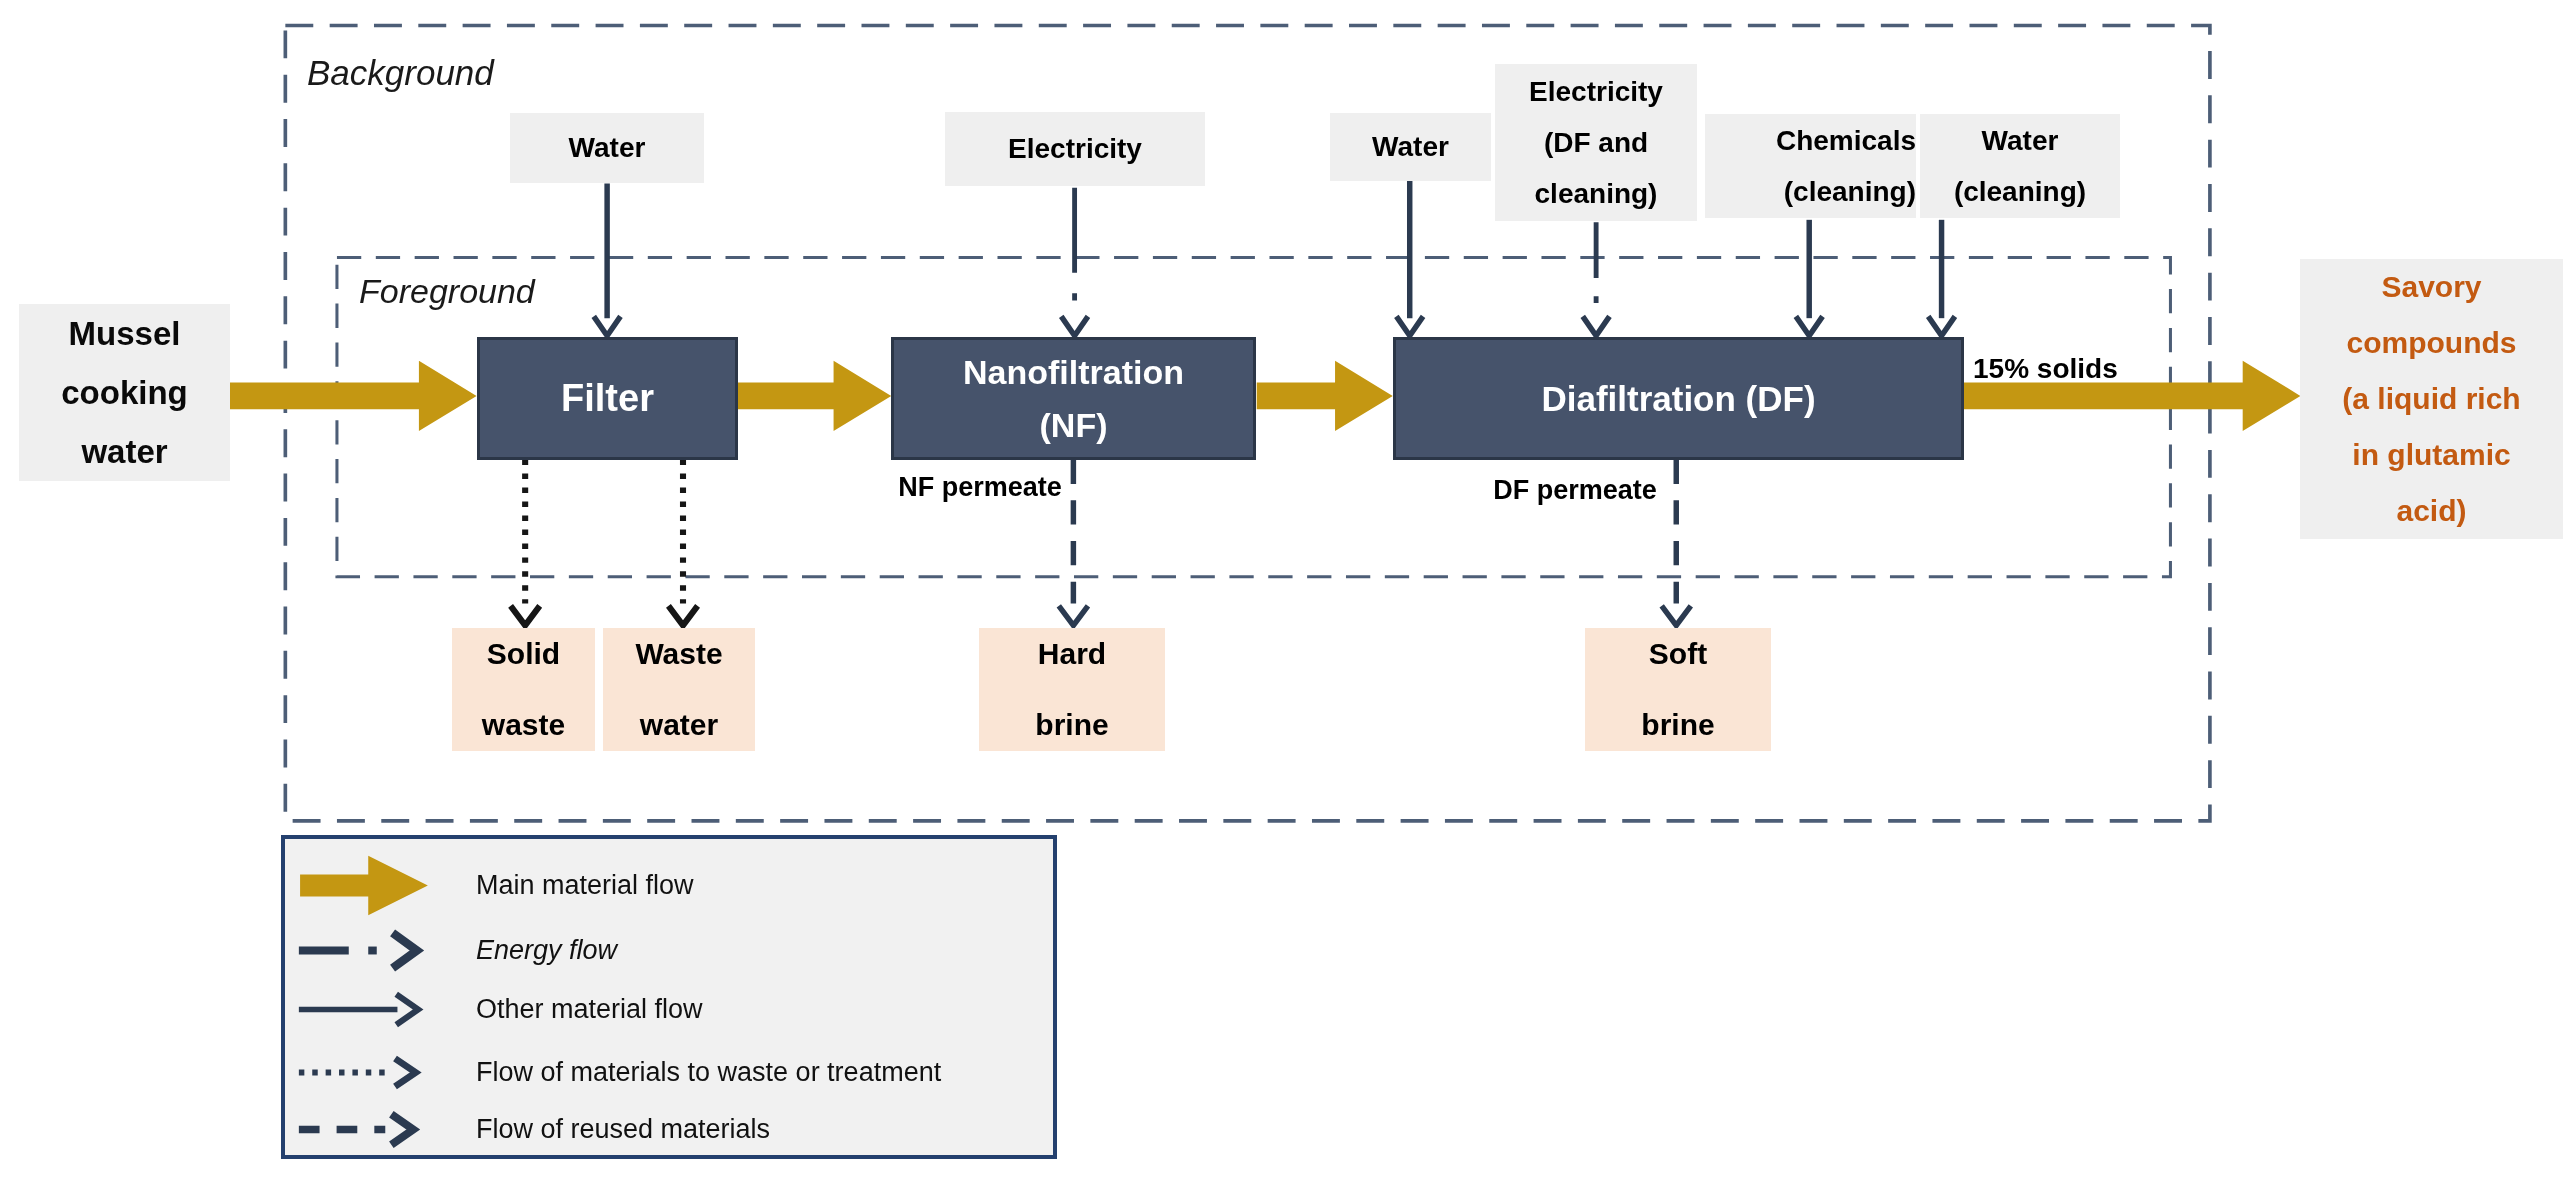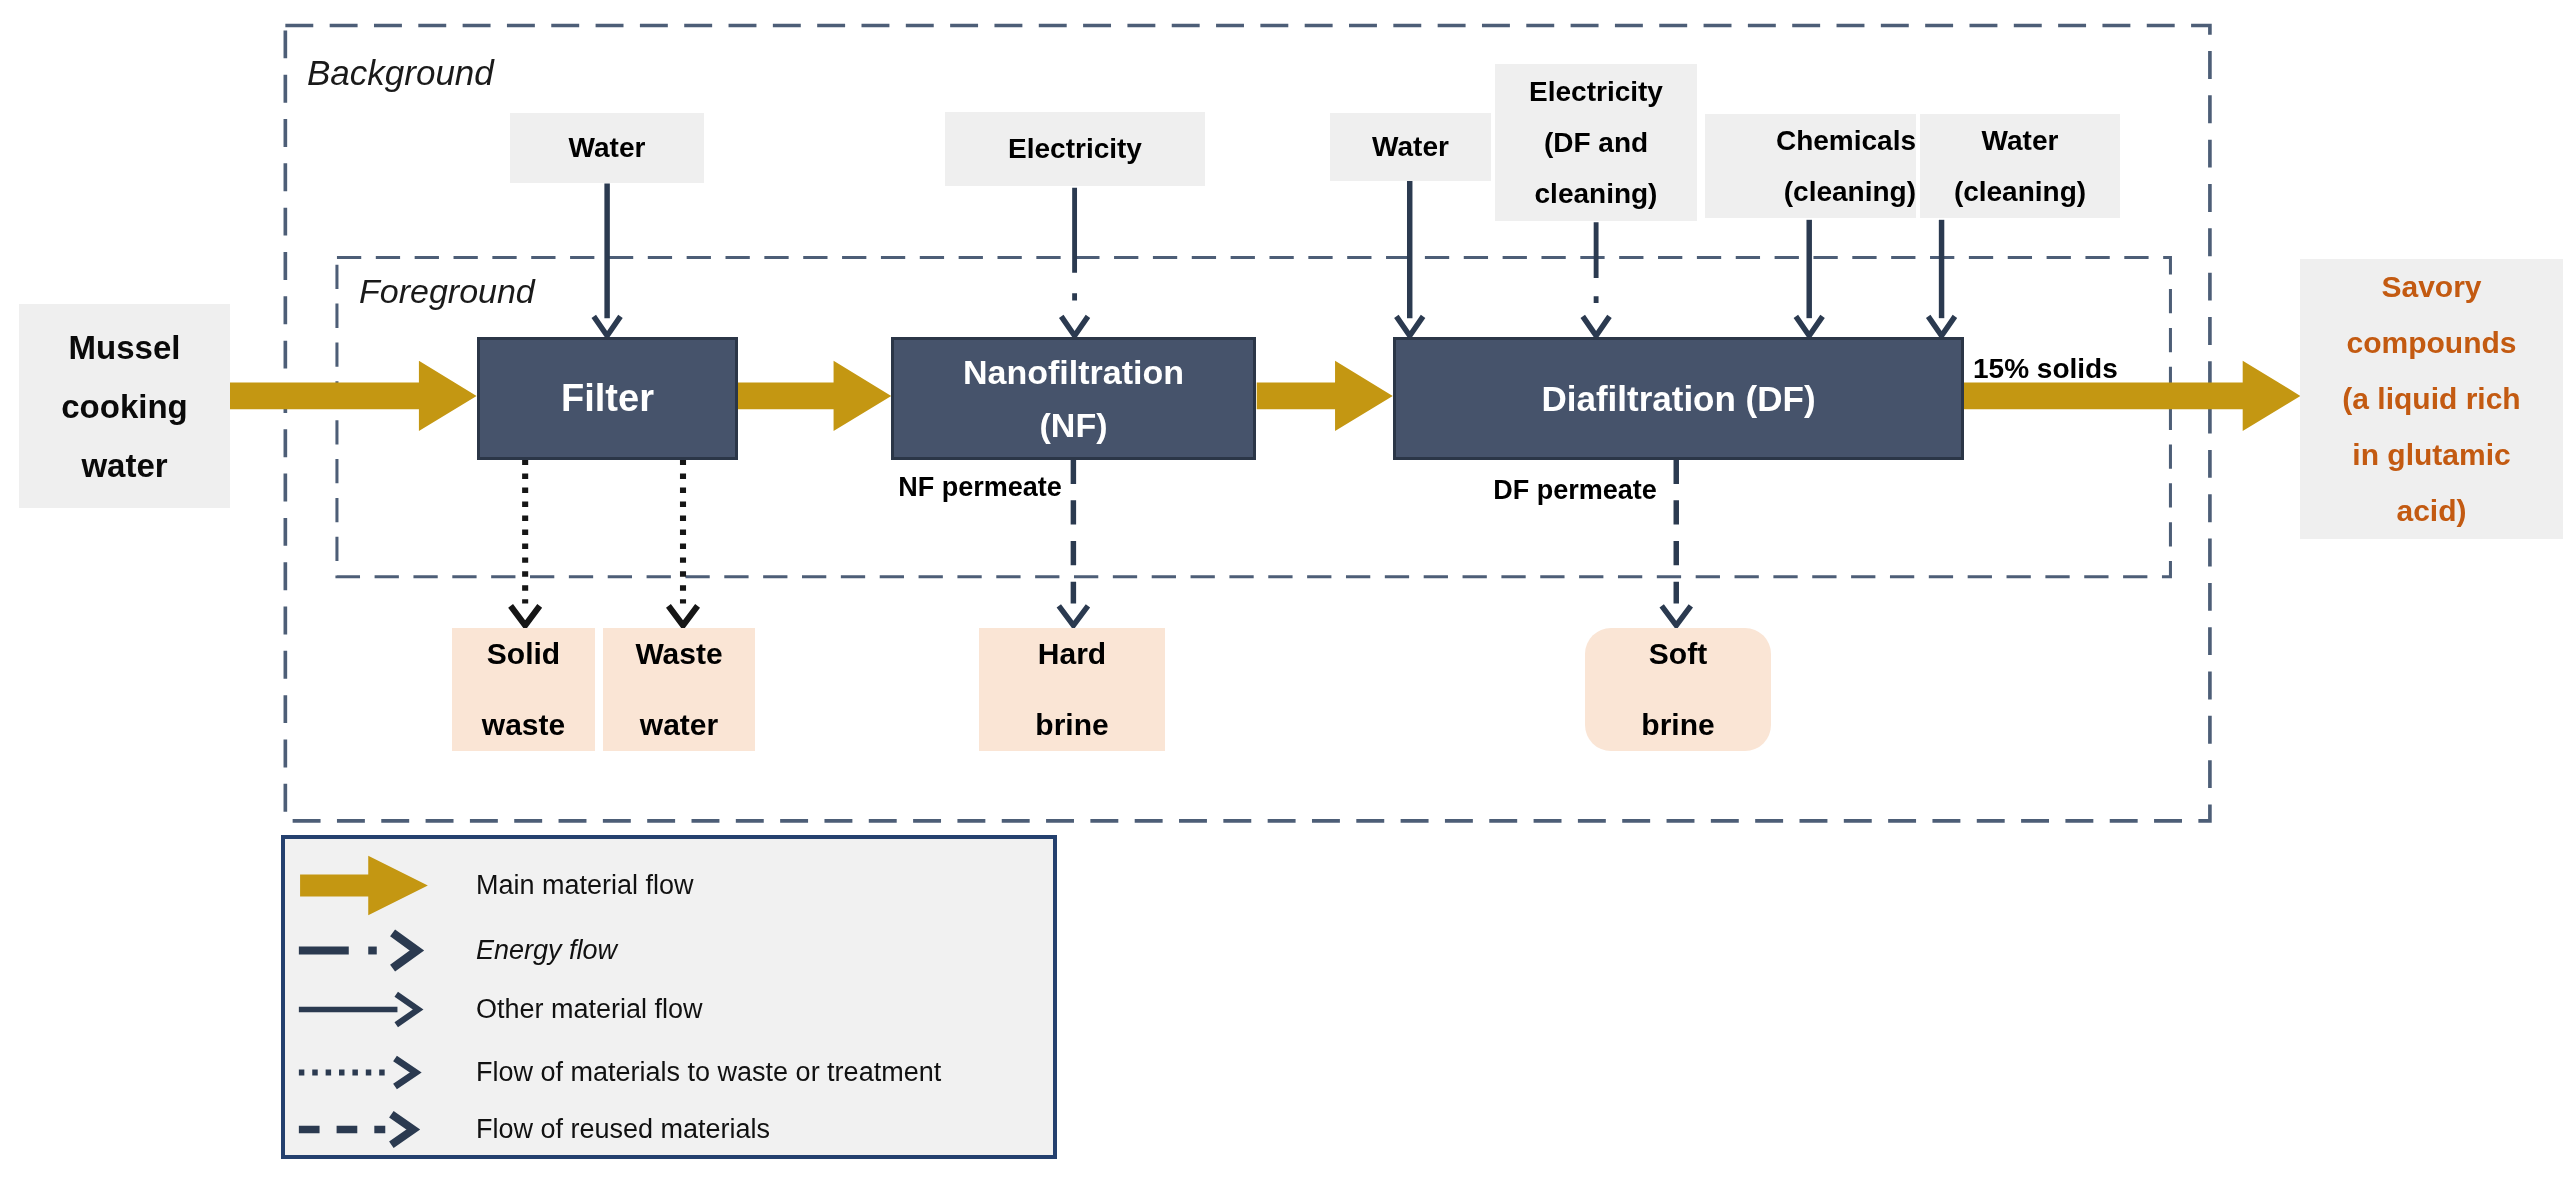--- a/index.html
+++ b/index.html
@@ -87,21 +87,21 @@
       <line x1="1768" y1="757" x2="1768" y2="994" stroke-dasharray="40 27"></line>
       <path d="M1744,998 L1768,1030 L1792,998"></path>
       <line x1="2761" y1="757" x2="2761" y2="994" stroke-dasharray="40 27"></line>
       <path d="M2737,998 L2761,1030 L2785,998"></path>
     </g>
   </svg>
 
   <div class="scope-label" style="left:307px;top:53px;font-size:35px;">Background</div>
   <div class="scope-label" style="left:359px;top:272px;font-size:34px;">Foreground</div>
 
-  <div class="box gray" style="left:19px;top:304px;width:211px;height:204px;font-size:33px;line-height:59px;">
+  <div class="box gray" style="left:19px;top:304px;width:211px;height:177px;font-size:33px;line-height:59px;">
     <span>Mussel</span>
     <span>cooking</span>
     <span>water</span>
   </div>
 
   <div class="box gray toplabel" style="left:510px;top:113px;width:194px;height:70px;">
     <span>Water</span>
   </div>
   <div class="box gray toplabel" style="left:945px;top:112px;width:260px;height:74px;">
     <span>Electricity</span>
@@ -150,21 +150,21 @@
     <span>waste</span>
   </div>
   <div class="box peach" style="left:603px;top:628px;width:152px;height:123px;">
     <span>Waste</span>
     <span>water</span>
   </div>
   <div class="box peach" style="left:979px;top:628px;width:186px;height:123px;">
     <span>Hard</span>
     <span>brine</span>
   </div>
-  <div class="box peach" style="left:1585px;top:628px;width:186px;height:123px;border-radius:26px;">
+  <div class="box peach" style="left:1585px;top:628px;width:186px;height:123px;">
     <span>Soft</span>
     <span>brine</span>
   </div>
 
   <div class="box gray" style="left:2300px;top:259px;width:263px;height:280px;font-size:30px;line-height:56px;color:var(--orange);">
     <span>Savory</span>
     <span>compounds</span>
     <span>(a liquid rich</span>
     <span>in glutamic</span>
     <span>acid)</span>

